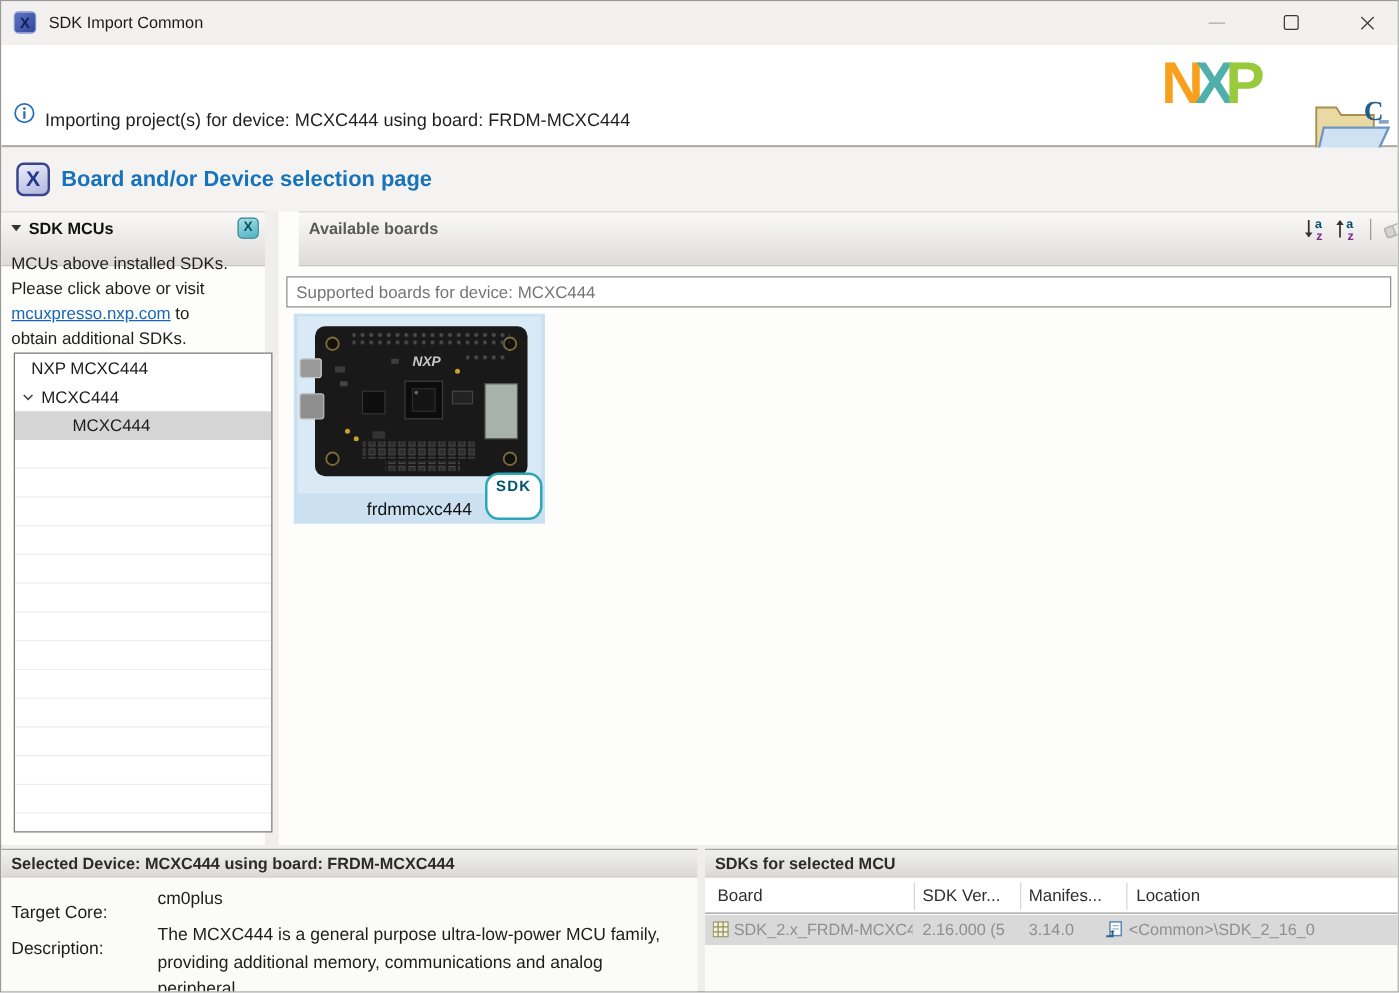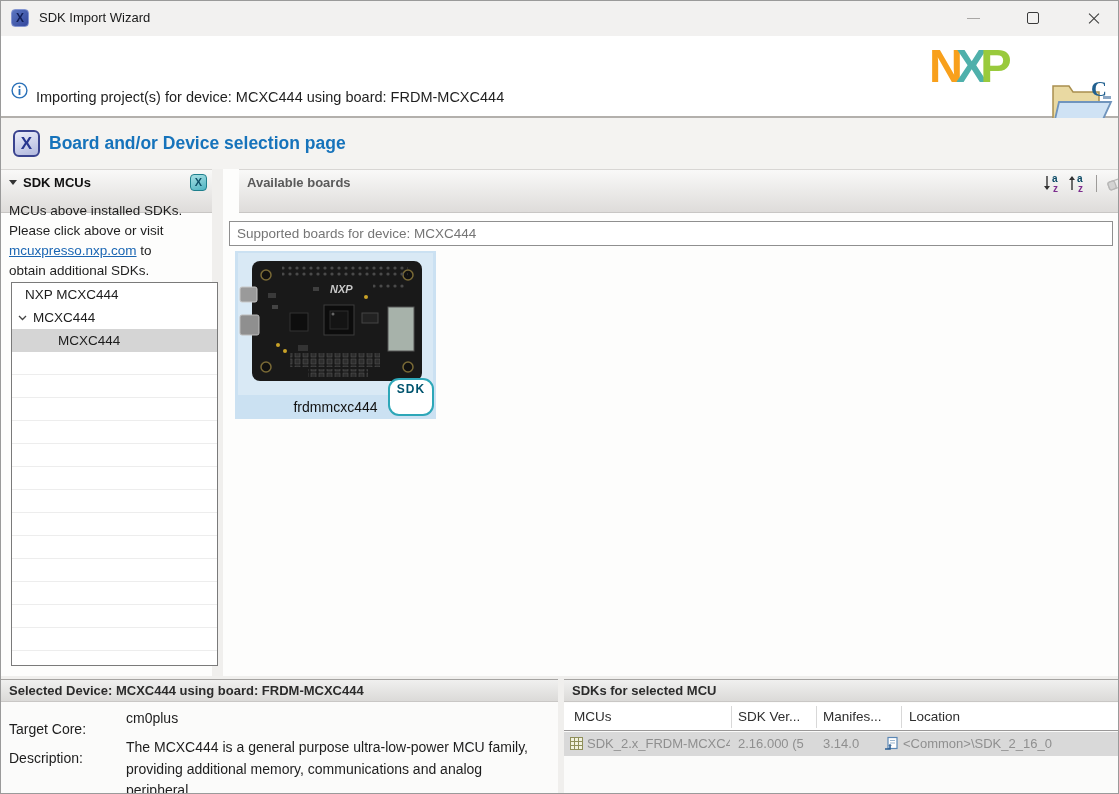--- a/index.html
+++ b/index.html
@@ -86,21 +86,21 @@
   .td{ position:absolute; top:4px; white-space:nowrap; overflow:hidden; display:flex; align-items:center; gap:4px; }
   svg{ display:block; }
 </style>
 </head>
 <body>
 
 <div id="window">
 
   <div class="titlebar">
     <div class="titlebar-icon">X</div>
-    <div class="titlebar-title">SDK Import Wizard</div>
+    <div class="titlebar-title">SDK Import Common</div>
     <div class="winbtn" style="left:950px;">
         <span class="dash"></span>
       </div>
     <div class="winbtn" style="left:1010px;">
         <span class="box"></span>
       </div>
     <div class="winbtn" style="left:1070px;">
         <span class="x1"></span>
         <span class="x2"></span>
       </div>
@@ -249,21 +249,21 @@
     <div class="dev-row">
       <div class="dev-lab">Description:</div>
       <div class="dev-val">The MCXC444 is a general purpose ultra-low-power MCU family, providing additional memory, communications and analog peripheral.</div>
     </div>
   </div>
 
   <div class="botbar" style="left:563px; width:556px;">
     <span class="lbl">SDKs for selected MCU</span>
   </div>
   <div class="tbl-head">
-    <span class="th" style="left:10px;  width:152px;">MCUs</span>
+    <span class="th" style="left:10px;  width:152px;">Board</span>
     <span class="col-sep" style="left:167px;"></span>
     <span class="th" style="left:174px; width:72px;">SDK Ver...</span>
     <span class="col-sep" style="left:252px;"></span>
     <span class="th" style="left:259px; width:72px;">Manifes...</span>
     <span class="col-sep" style="left:337px;"></span>
     <span class="th" style="left:345px; width:205px;">Location</span>
   </div>
   <div class="tbl-row">
     <span class="td" style="left:6px; width:160px;">
       <svg width="13" height="13" viewBox="0 0 13 13" style="flex:none;">

